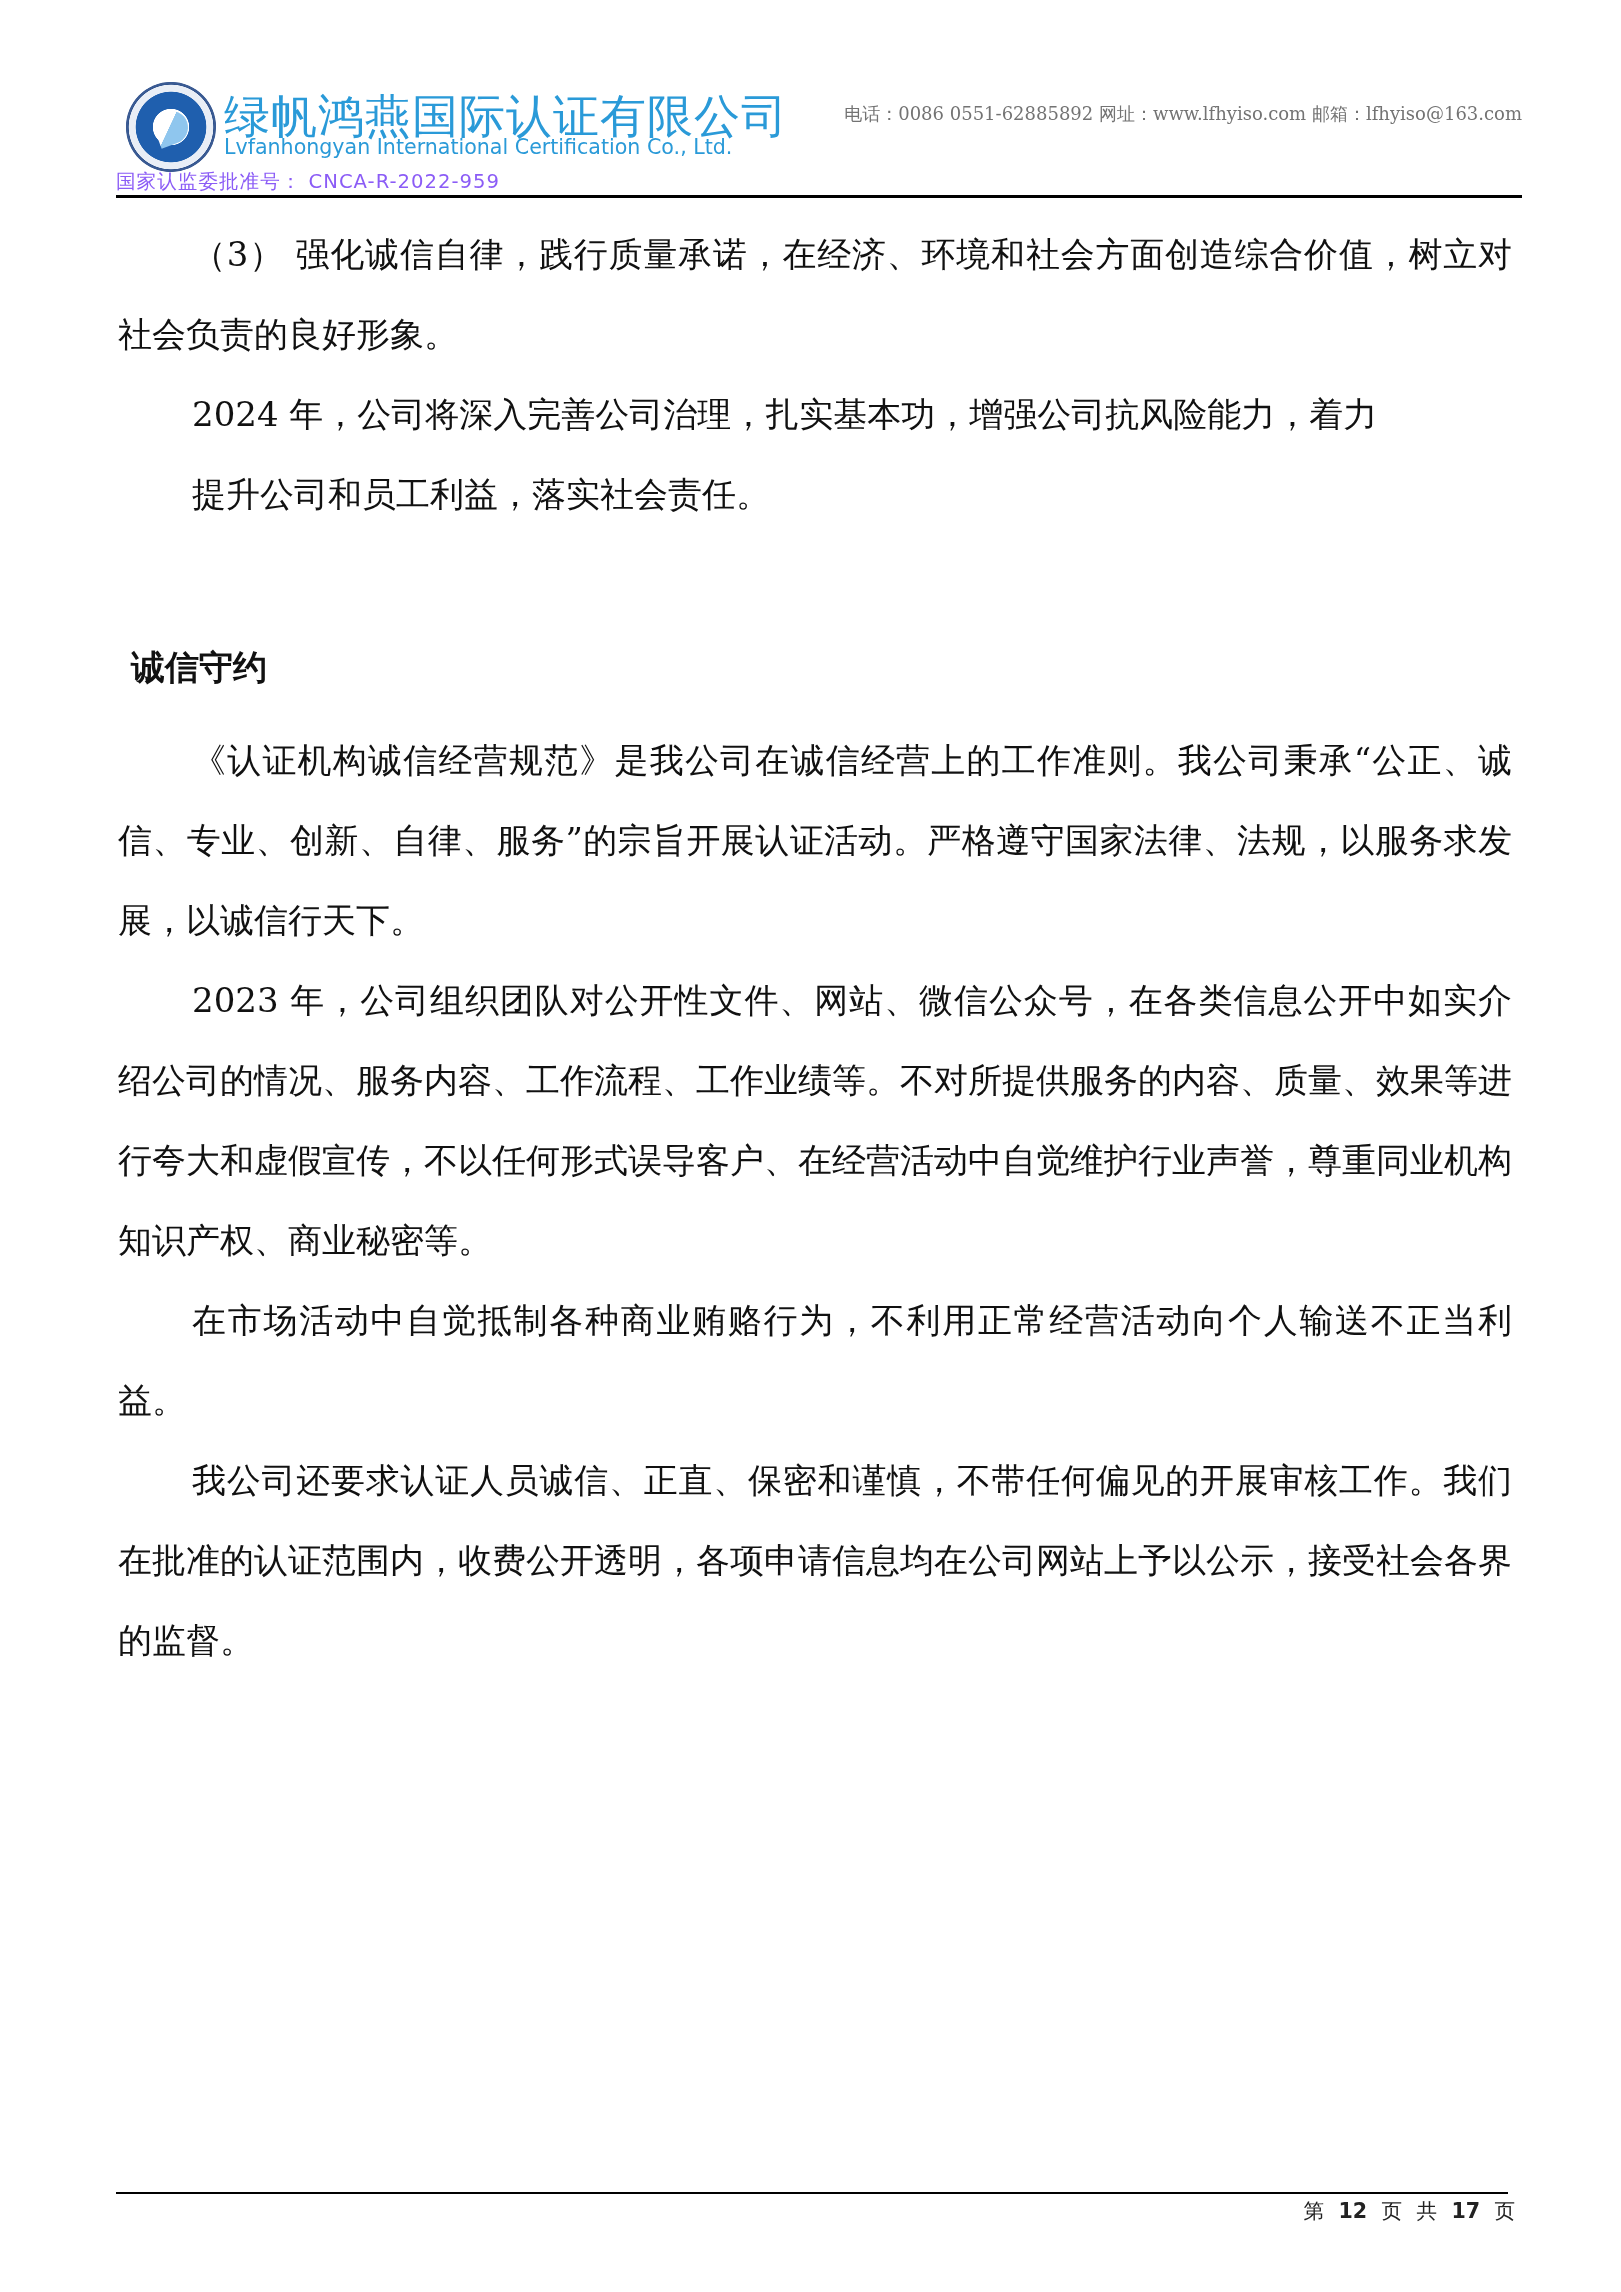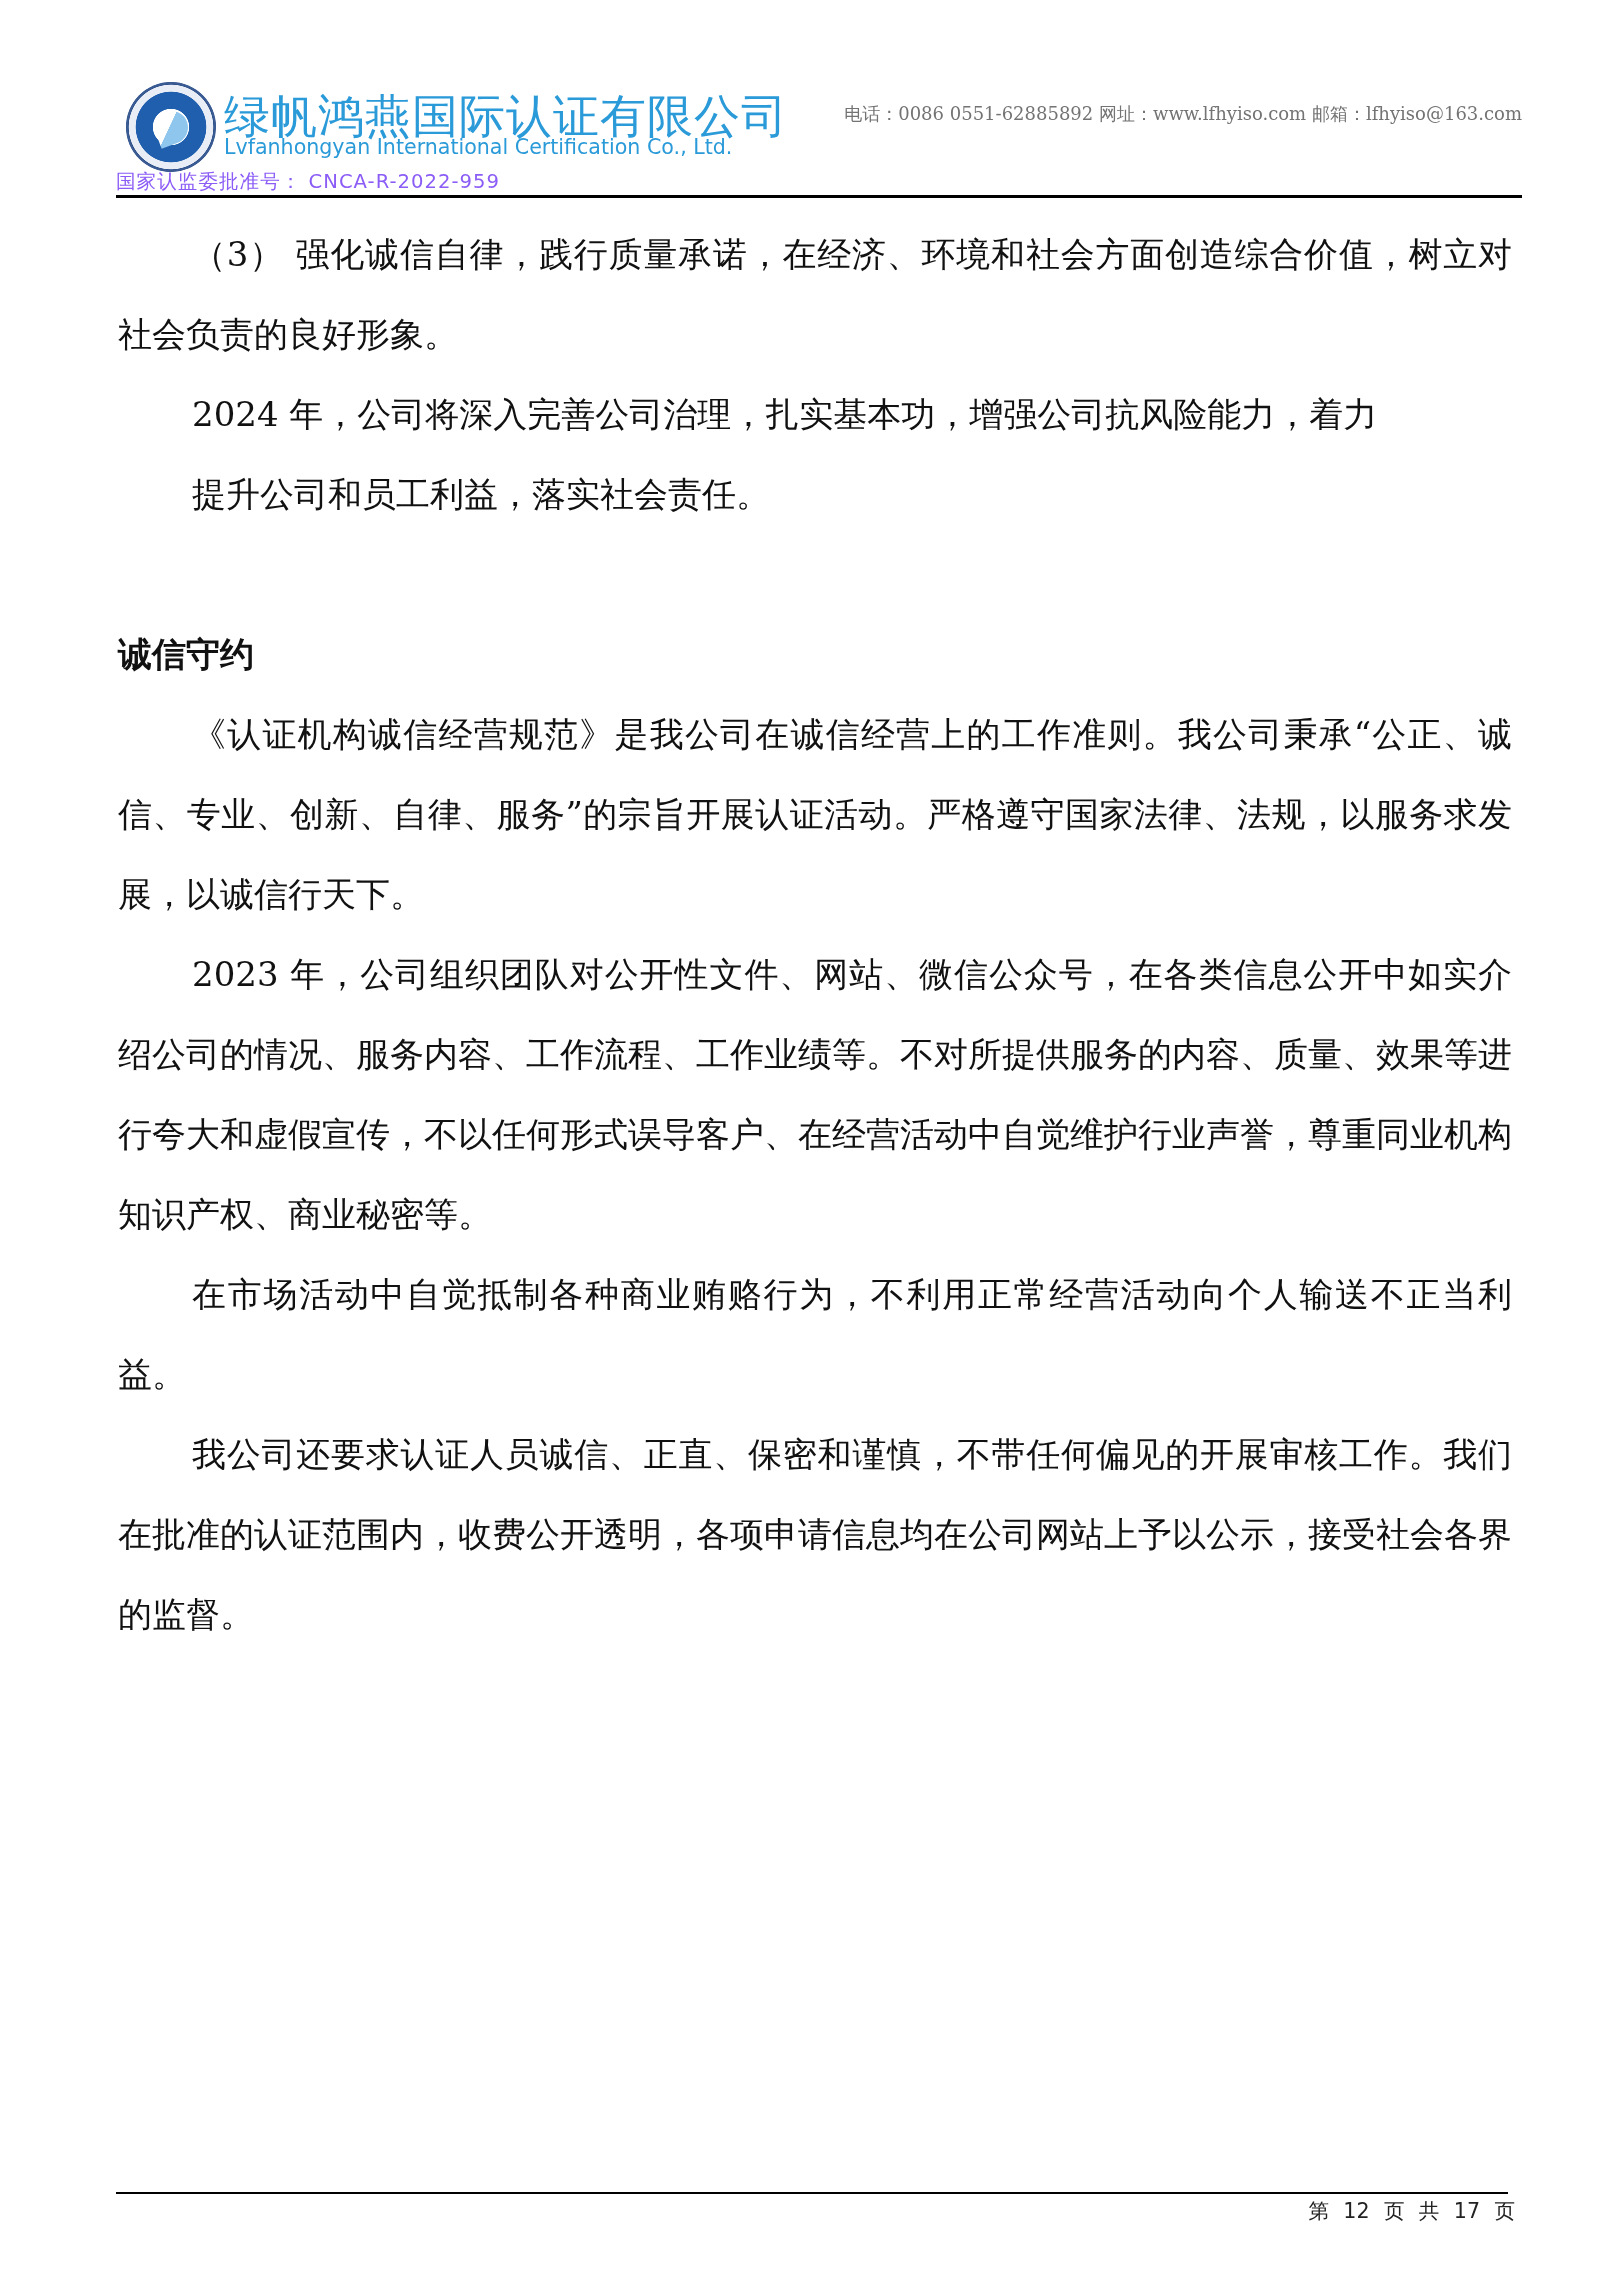--- a/index.html
+++ b/index.html
@@ -18,26 +18,26 @@
   .logo-en { position: absolute; left: 108px; top: 59px; font-size: 20.6px; color: #2a9ad8; white-space: nowrap; }
   .logo-approval { position: absolute; left: 0; top: 92px; font-size: 19.6px; color: #8b5cf6; letter-spacing: 1px; white-space: nowrap; }
   .contact { position: absolute; right: 0; top: 21.6px; text-align: left; font-size: 18px; line-height: 31px; color: #737373; white-space: nowrap; }
   .header-rule { position: absolute; left: 116px; top: 195px; width: 1406px; height: 2.9px; background: #000; }
 
   
   .content { position: absolute; left: 118px; top: 214px; width: 1394px; }
   .p { font-size: 34px; line-height: 80px; text-align: justify; margin: 0; }
   .indent { text-indent: 74px; }
   .gap { height: 80px; }
-  .heading { font-size: 34px; font-weight: bold; line-height: 80px; margin: 0; }
+  .heading { font-size: 34px; font-weight: bold; line-height: 80px; margin: 13px; }
 
   
   .footer-rule { position: absolute; left: 116px; top: 2192px; width: 1392px; height: 2px; background: #000; }
   .page-num { position: absolute; right: 106px; top: 2197px; font-size: 20.6px; color: #222; white-space: nowrap; word-spacing: 7.8px; }
-  .page-num b { font-weight: normal; margin-top: 8px; }
+  .page-num b { font-weight: bold; margin-top: 8px; }
 </style>
 </head>
 <body>
 
 <div class="header">
   <div class="logo-mark">
       <div class="wave"></div>
     </div>
   <div class="logo-cn sans">绿帆鸿燕国际认证有限公司</div>
   <div class="logo-en sans">Lvfanhongyan International Certification Co., Ltd.</div>

